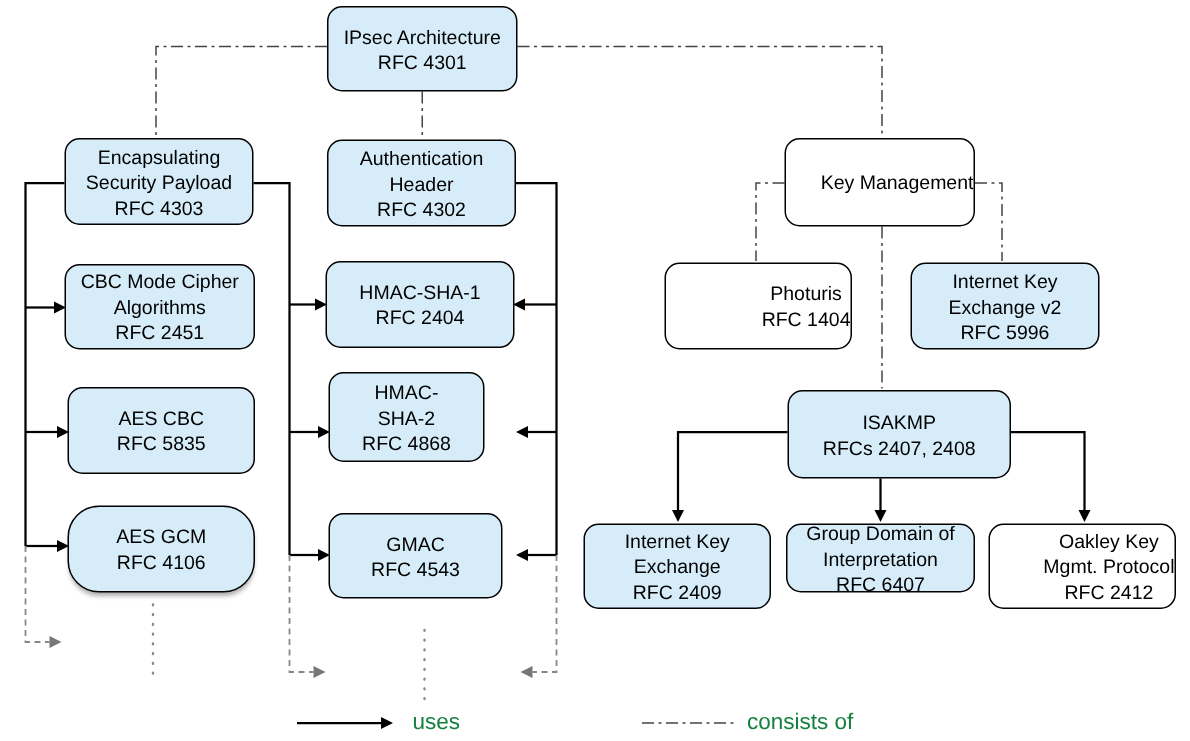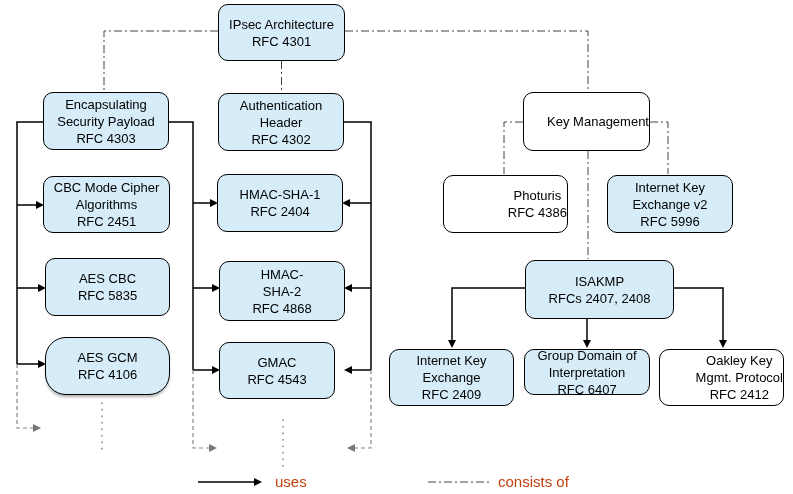--- a/index.html
+++ b/index.html
@@ -12,21 +12,21 @@
     position:absolute;box-sizing:border-box;z-index:1;
     border:1.5px solid #000;border-radius:10px;
     display:flex;align-items:center;justify-content:center;
     text-align:center;font-size:13px;line-height:17px;color:#000;
   }
   .node span{white-space:pre-line;}
   .blue{background:#d6edf9;align-items:center;}
   .white{background:#ffffff;justify-content:flex-end;}
   .shadowed{box-shadow:0 3px 3px -1px rgba(110,110,110,.55);border-radius:21px;}
   .legend-label{
-    position:absolute;z-index:1;font-size:15px;color:#c2410c;line-height:18px;
+    position:absolute;z-index:1;font-size:15px;color:#15803d;line-height:18px;
   }
 </style>
 </head>
 <body>
 
 <div id="canvas">
 
   <svg id="wires" width="793" height="494" viewBox="0 0 793 494">
 
     <g stroke="#000" stroke-width="1.5" fill="none">
@@ -123,35 +123,35 @@
 RFC 2451</span>
   </div>
 
   <div class="node blue" style="left:217px;top:174px;width:126px;height:58px">
     <span>HMAC-SHA-1
 RFC 2404</span>
   </div>
 
   <div class="node white" style="left:443px;top:175px;width:125px;height:58px">
     <span>Photuris
-RFC 4386</span>
+RFC 1404</span>
   </div>
 
   <div class="node blue" style="left:607px;top:175px;width:126px;height:58px">
     <span>Internet Key
 Exchange v2
 RFC 5996</span>
   </div>
 
   <div class="node blue" style="left:45px;top:258px;width:125px;height:58px">
     <span>AES CBC
 RFC 5835</span>
   </div>
 
-  <div class="node blue" style="left:219px;top:261px;width:126px;height:60px">
+  <div class="node blue" style="left:219px;top:248px;width:104px;height:60px">
     <span>HMAC-
 SHA-2
 RFC 4868</span>
   </div>
 
   <div class="node blue" style="left:525px;top:260px;width:149px;height:59px">
     <span>ISAKMP
 RFCs 2407, 2408</span>
   </div>
 

